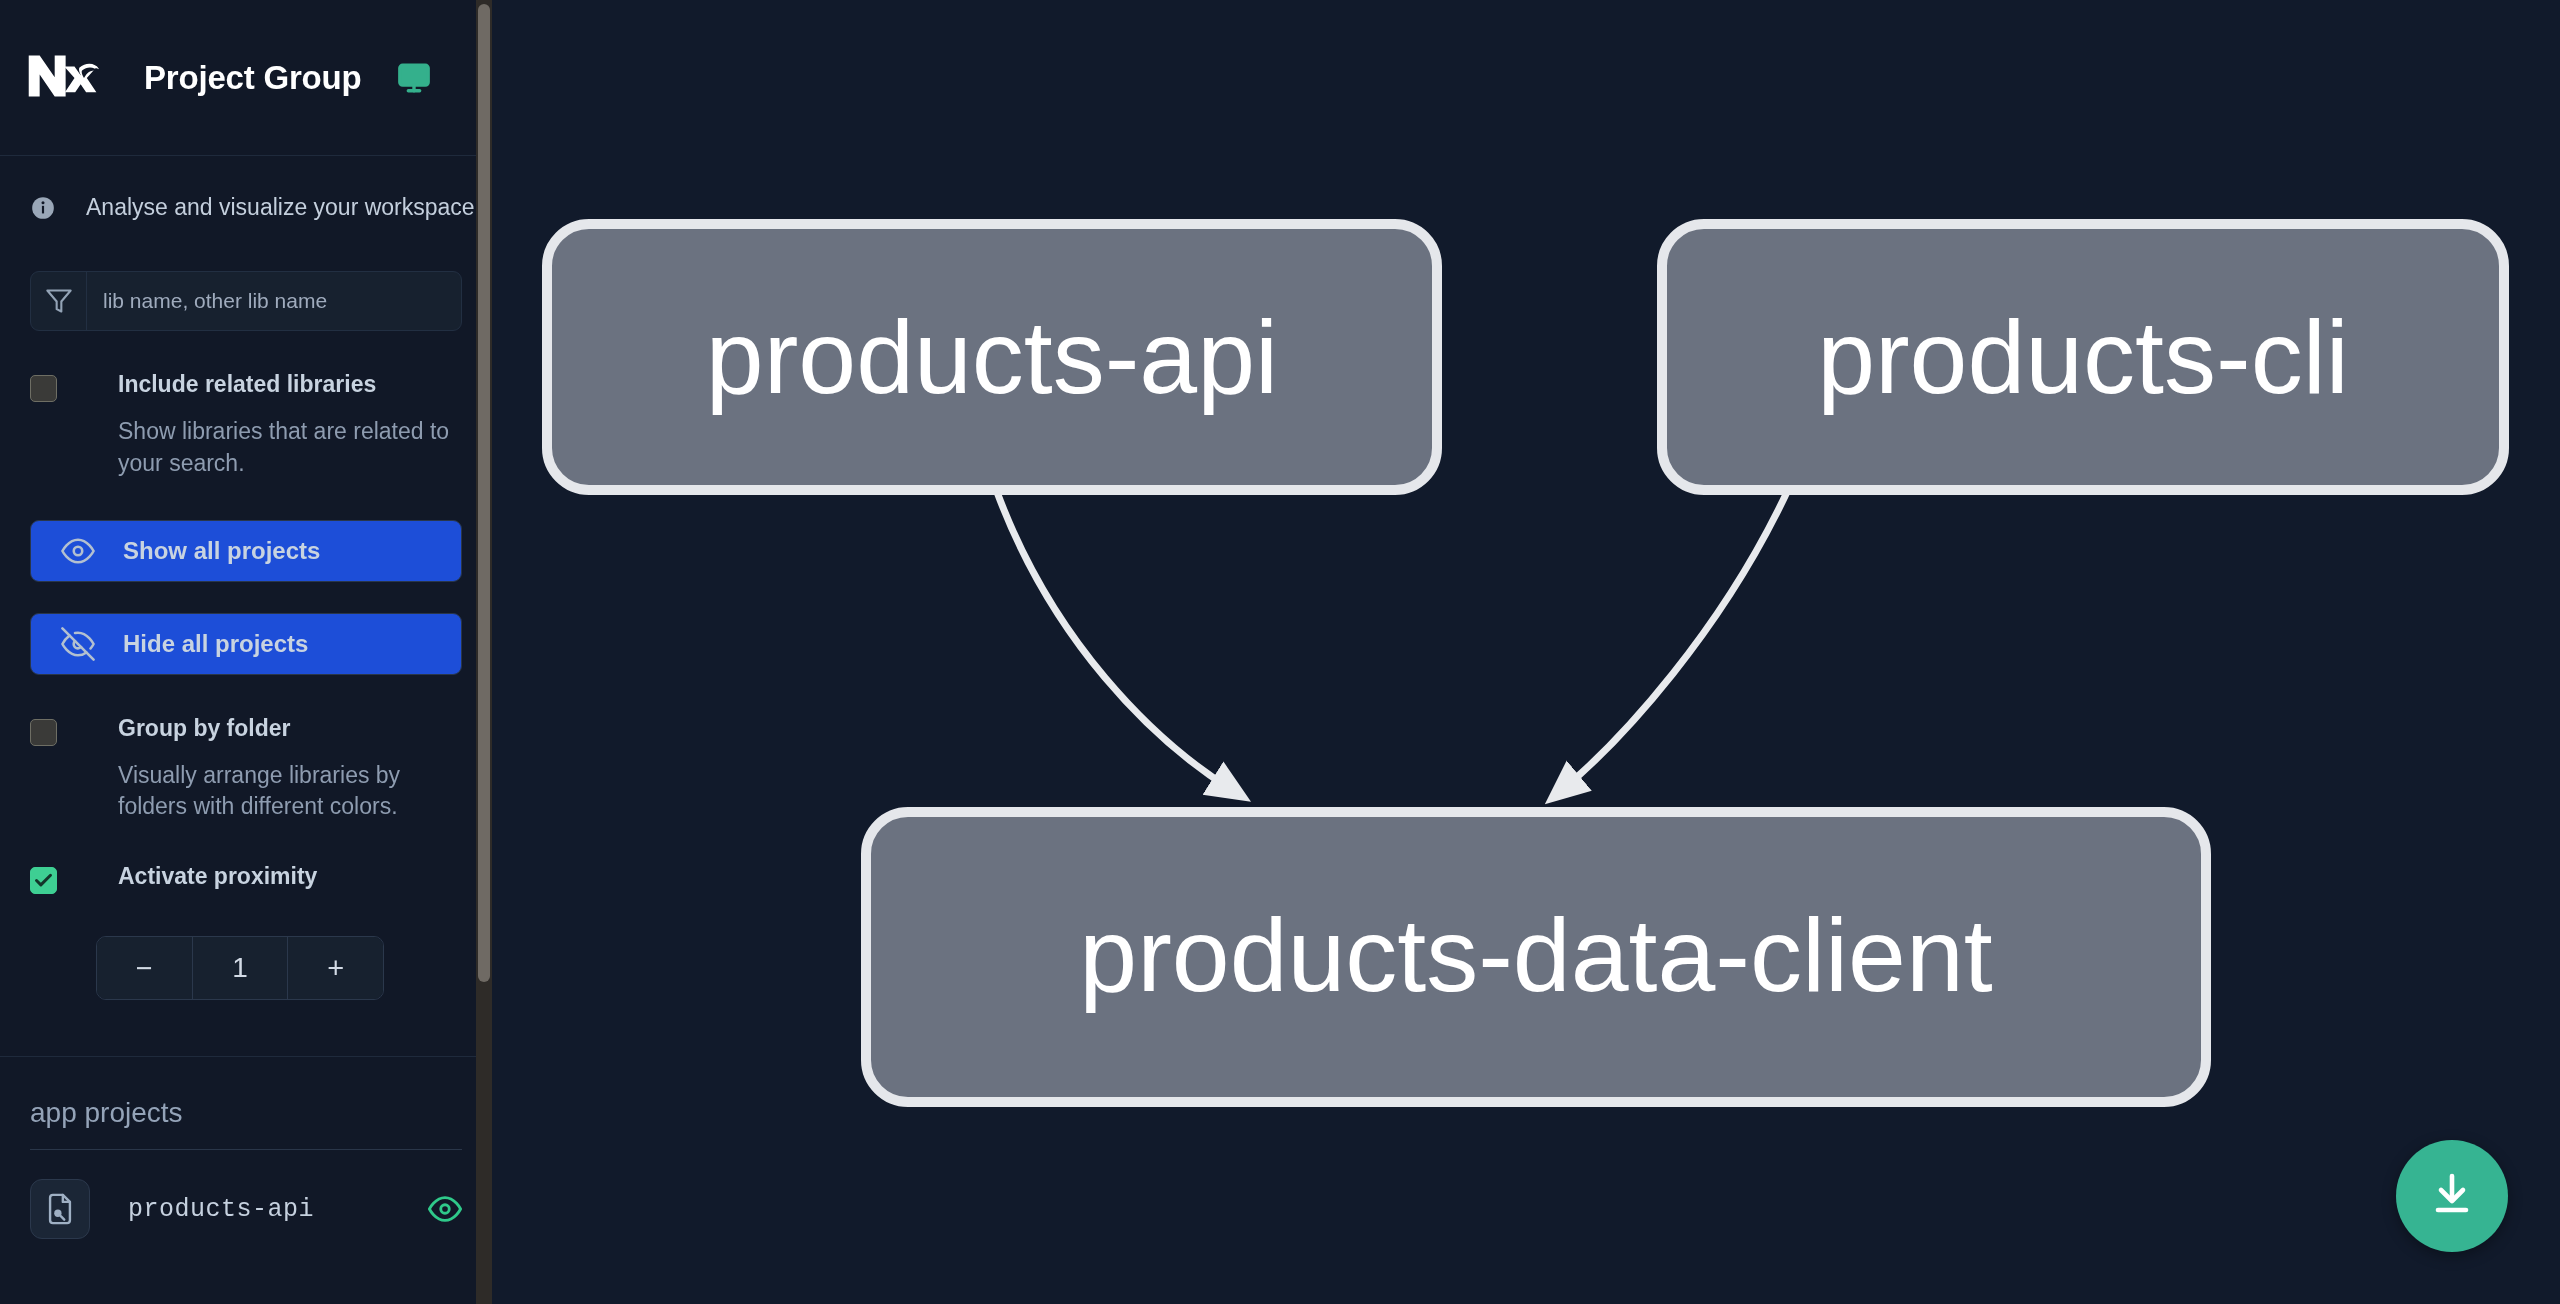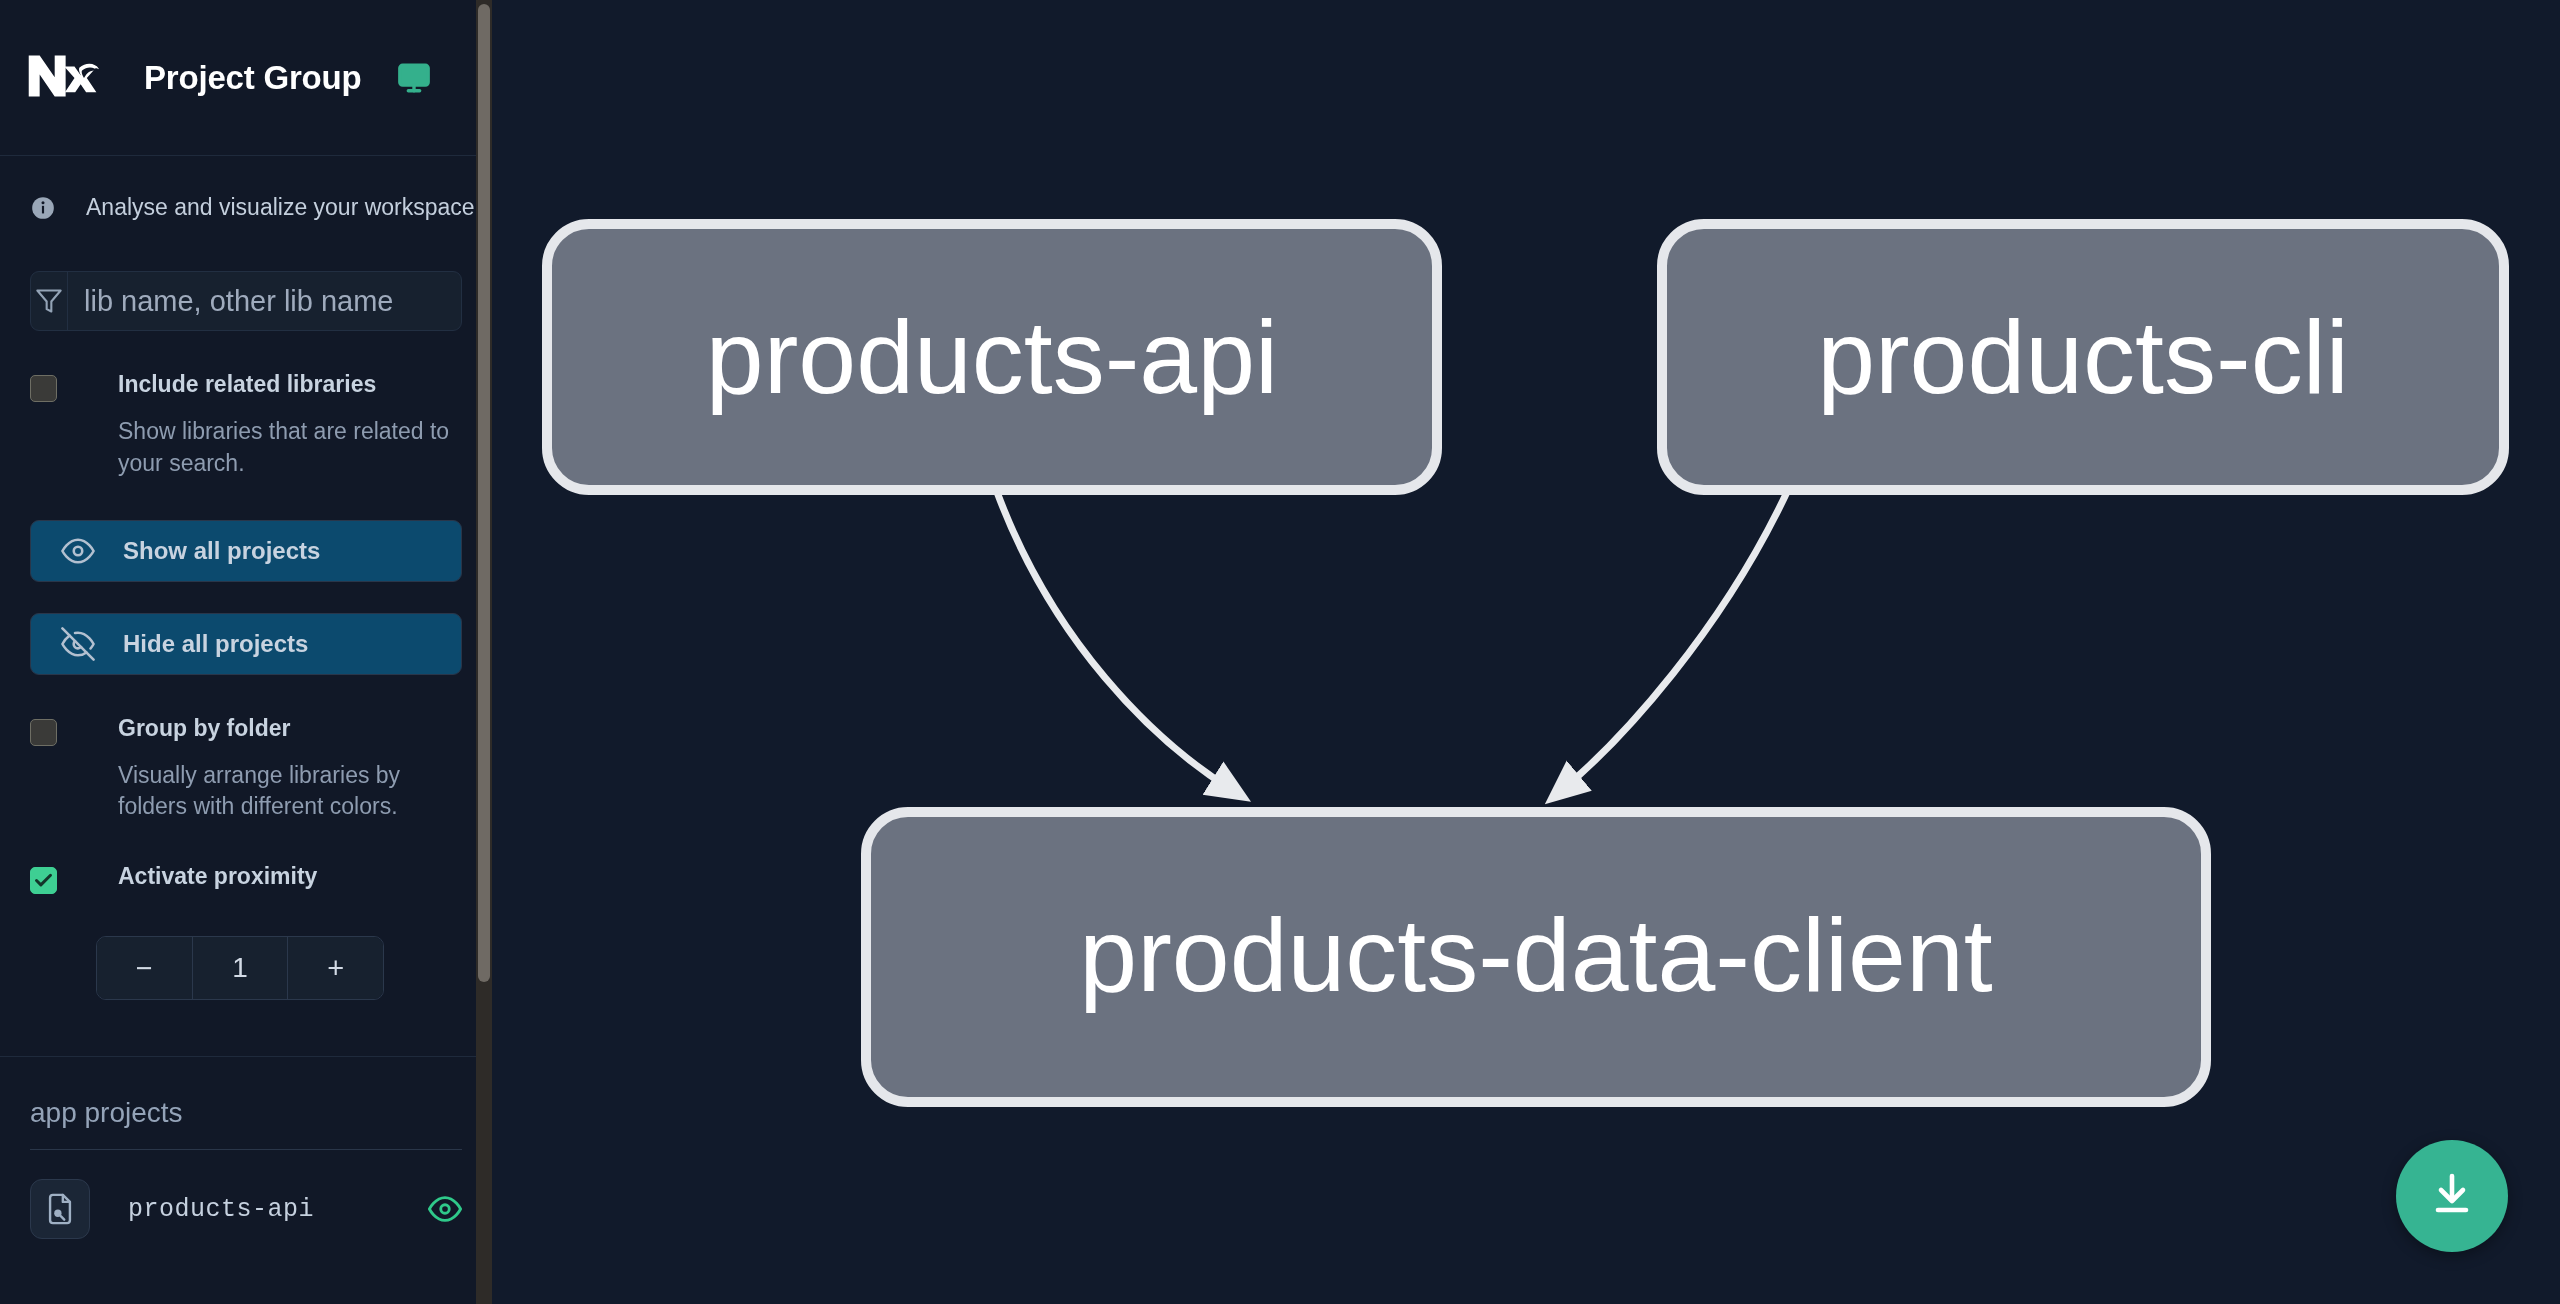--- a/index.html
+++ b/index.html
@@ -62,21 +62,21 @@
   }
   .search-icon-box {
     width: 56px; height: 100%;
     display: flex; align-items: center; justify-content: center;
     border-right: 1px solid #222f42;
     color: #93a3b6;
   }
   .search-input {
     flex: 1; height: 100%;
     background: transparent; border: none; outline: none;
-    color: #cfd8e3; font-size: 29px;
+    color: #cfd8e3; font-size: 21px;
     font-family: "Liberation Sans", sans-serif;
     padding-left: 16px;
   }
   .search-input::placeholder { color: #9fabbd; }
 
   .opt-row {
     display: flex; align-items: flex-start;
     padding: 0 30px;
     margin-top: 38px;
     gap: 37px;
@@ -91,21 +91,21 @@
     display:flex; align-items:center; justify-content:center; }
   .cbx.checked svg { width: 21px; height: 21px; color: #14352a; }
   .opt-text { margin-left: 24px; }
   .opt-title { font-size: 23px; font-weight: 700; color: #c8d3e0; line-height: 1.35; }
   .opt-desc { font-size: 23px; color: #8e9cb0; line-height: 1.38; margin-top: 16px;
               max-width: 370px; }
 
   .sb-btn {
     margin: 0 30px;
     height: 62px;
-    background: #0c4a6e;
+    background: #1d4ed8;
     border: 1px solid #29364a;
     border-radius: 9px;
     display: flex; align-items: center;
     padding-left: 30px;
     cursor: pointer;
   }
   .sb-btn .eye { width: 34px; height: 34px; color: #b3c0d0; flex: 0 0 34px; }
   .sb-btn-label { margin-left: 28px; font-size: 24px; font-weight: 700; color: #c8d3e0; }
 
   .stepper {

